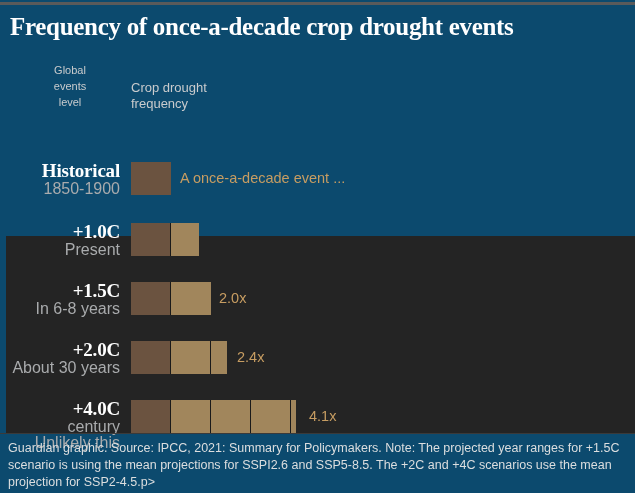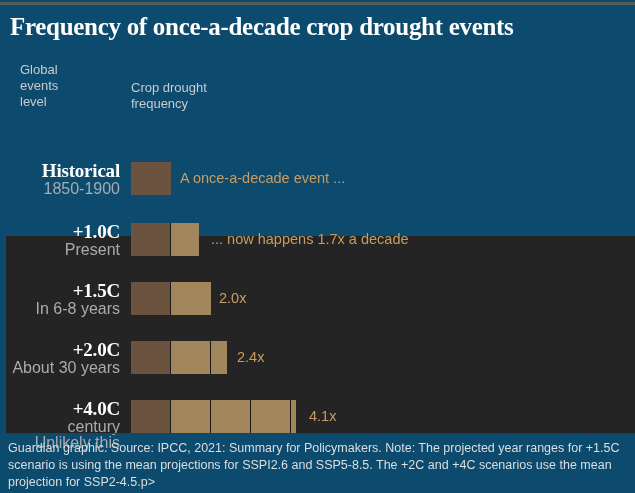--- a/index.html
+++ b/index.html
@@ -46,22 +46,22 @@
     letter-spacing: -0.3px;
     color: #ffffff;
   }
 
   
   .col-head-level {
     position: absolute;
     top: 62px;
     left: 20px;
     width: 100px;
-    text-align: left;
-    font-size: 13px;
+    text-align: center;
+    font-size: 11px;
     line-height: 16px;
     color: #c9cbcd;
   }
   .col-head-freq {
     position: absolute;
     top: 80px;
     left: 131px;
     width: 200px;
     text-align: left;
     font-size: 13px;
@@ -206,21 +206,20 @@
     <div class="row-label">
       <span class="lvl">+1.0C</span>
       <span class="sub">Present</span>
     </div>
     <div class="bar-wrap">
       <div class="bar">
         <div class="seg first" style="width:40px"></div>
         <div class="seg rest last" style="width:28px"></div>
       </div>
     </div>
-    <div class="bar-note" style="left:211px">... now happens 1.7x a decade</div>
   </div>
 
   <div class="row row-p15">
     <div class="row-label">
       <span class="lvl">+1.5C</span>
       <span class="sub">In 6-8 years</span>
     </div>
     <div class="bar-wrap">
       <div class="bar">
         <div class="seg first" style="width:40px"></div>

